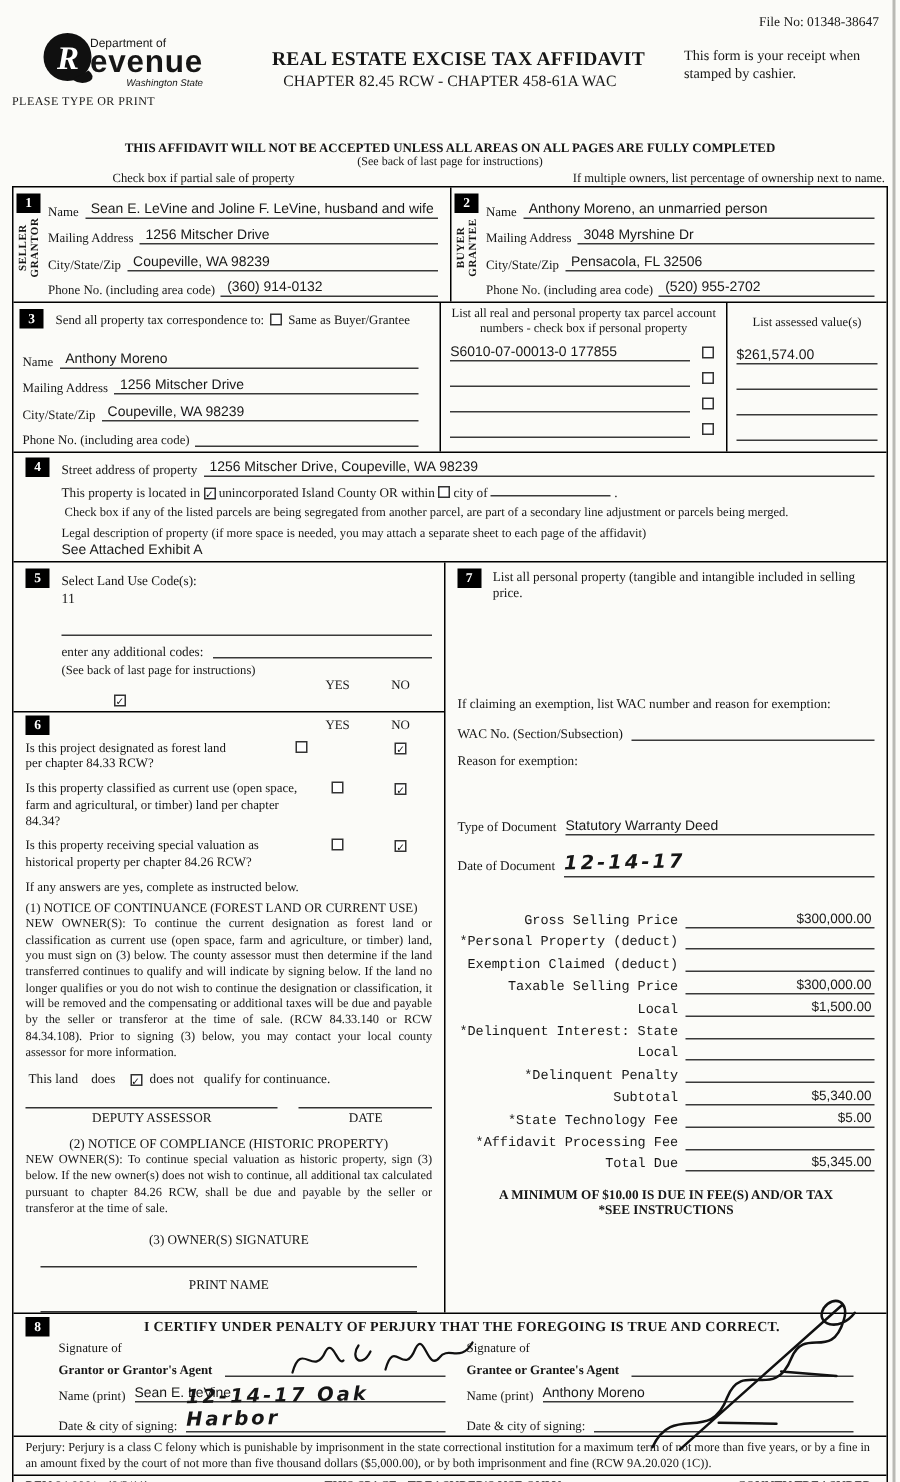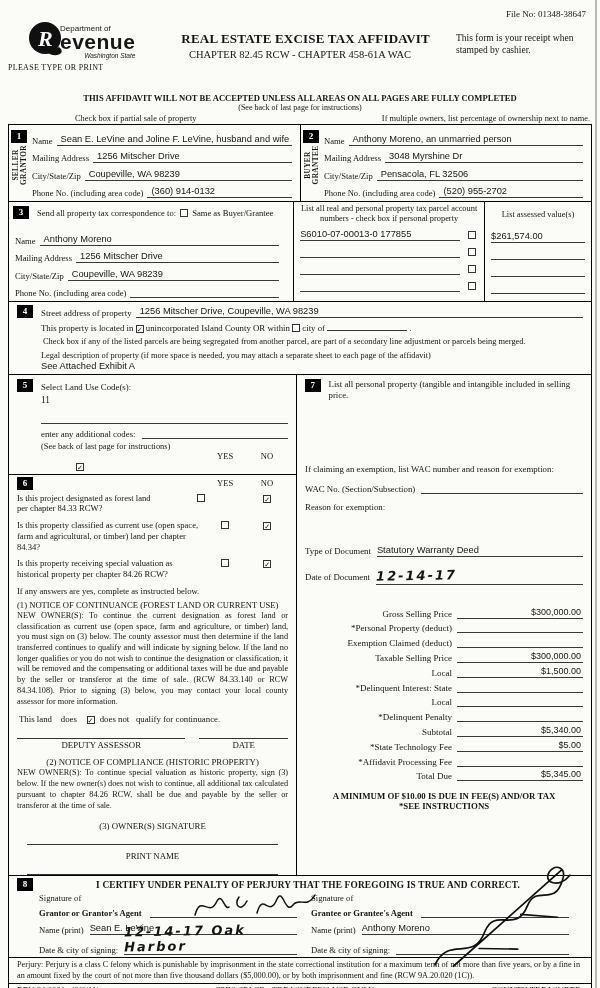--- a/index.html
+++ b/index.html
@@ -119,21 +119,21 @@
   .wacline { display:flex; align-items:flex-end; font-size:8.8px; margin-top:8px; }
   .wacline .u { flex:1; margin-left:6px; height:12px; }
   .reason { font-size:8.8px; margin-top:8px; }
   .docline { display:flex; align-items:center; font-size:8.8px; margin-top:6px; height:18px; }
   .docline .dv { flex:1; border-bottom:1px solid #3a3a3a; margin-left:6px;
                  font-family:"Liberation Sans",sans-serif; font-size:9.3px; padding-bottom:1px; }
   .hand { font-family:"DejaVu Sans",sans-serif; font-size:13px; font-weight:bold;
           font-style:italic; transform:rotate(-1deg); display:inline-block; letter-spacing:2px; }
   .fees { margin-top:16px; }
   .feerow { display:flex; align-items:flex-end; height:14.8px; }
-  .feelabel { width:152px; text-align:right; font-family:Liberation Serif, serif;
+  .feelabel { width:152px; text-align:right; font-family:Liberation Mono, monospace;
               font-size:9px; padding-right:5px; white-space:nowrap; }
   .feeval { flex:1; border-bottom:1px solid #3a3a3a; text-align:right;
             font-family:"Liberation Sans",sans-serif; font-size:9px; padding:0 2px 1px 0; }
   .minnote { text-align:center; font-size:8.8px; font-weight:bold; margin-top:10px; }
 
   
   .s8 { border-top:1.6px solid #000; position:relative; padding:2px 8px 2px 8px; }
   .certline { display:flex; align-items:center; }
   .certline .badge { flex:none; }
   .certtext { flex:1; text-align:center; font-size:9.3px; font-weight:bold; letter-spacing:0.2px; }

